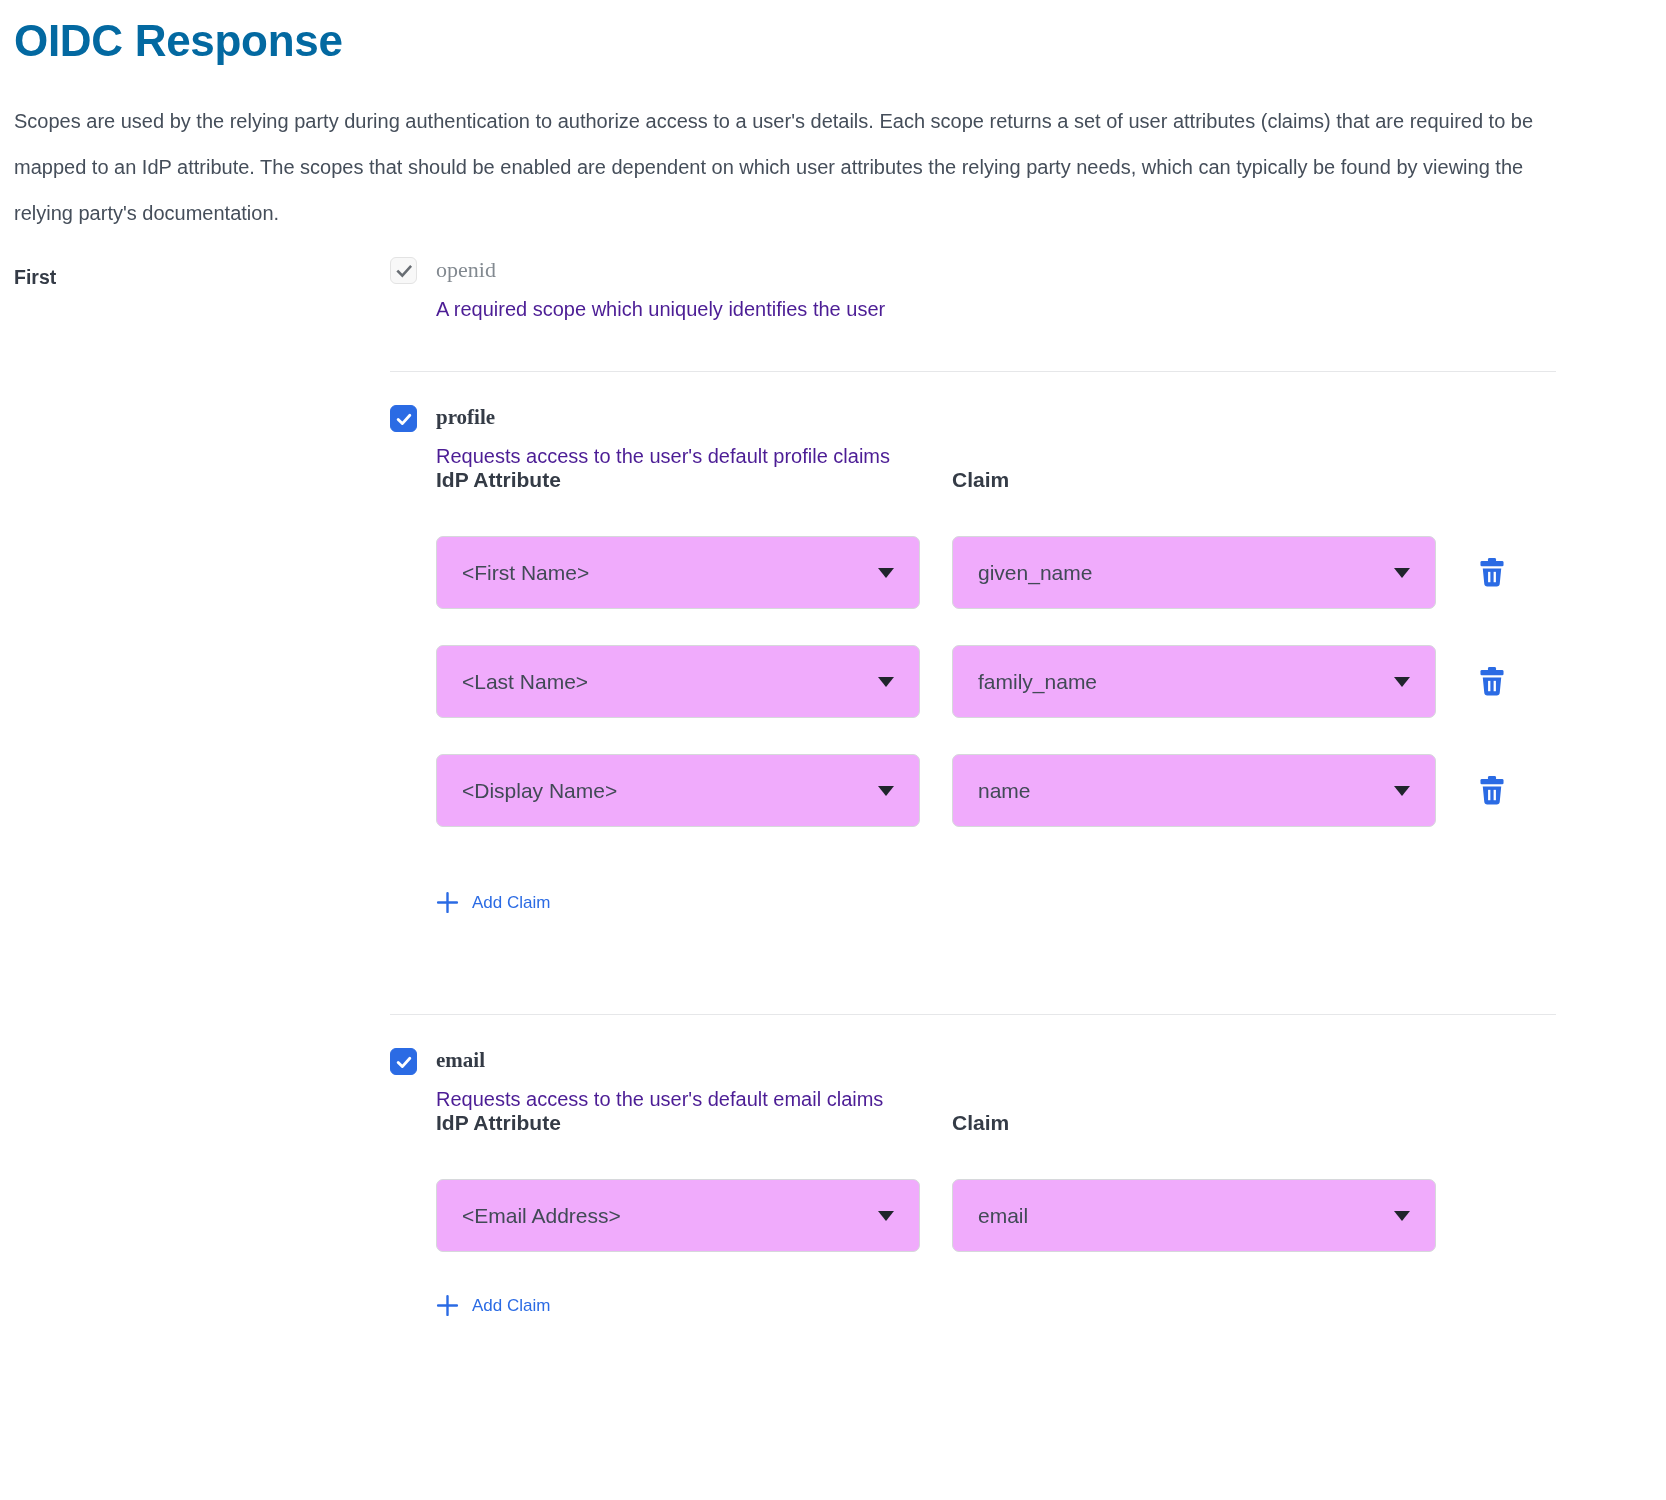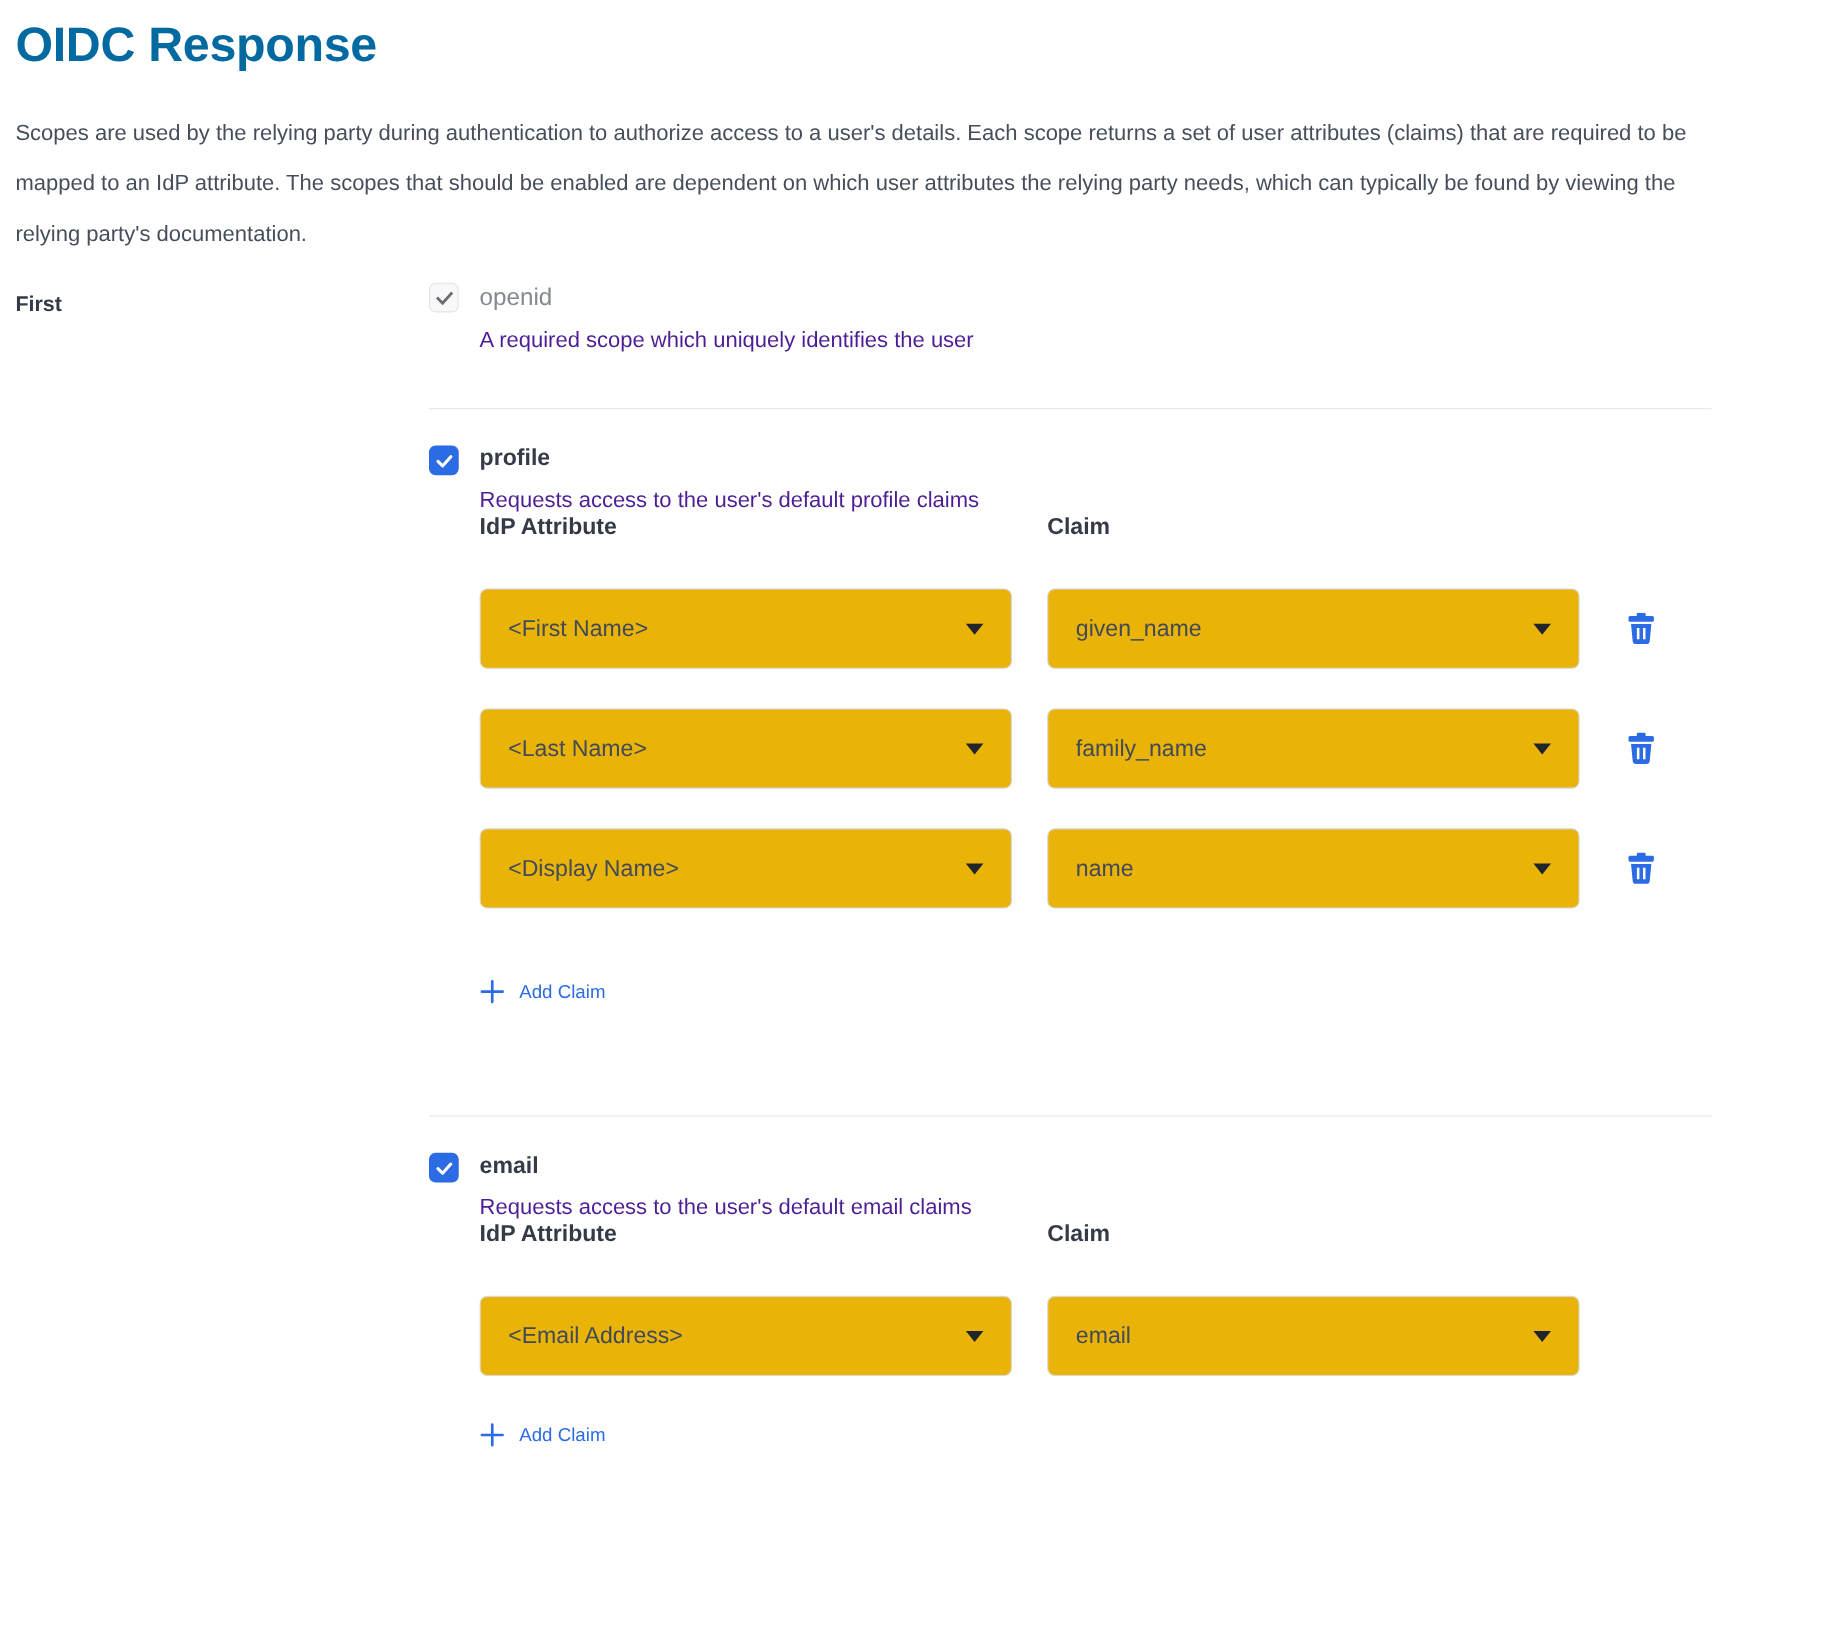--- a/index.html
+++ b/index.html
@@ -29,34 +29,34 @@
   .scope-head { display:flex; align-items:flex-start; }
   .checkbox {
     width:27px; height:27px; border-radius:6px; flex-shrink:0;
     display:flex; align-items:center; justify-content:center; margin-top:1px;
   }
   .checkbox.cb-disabled { background:#f8f8f8; border:1px solid #e3e3e3; cursor:default; }
   .checkbox.cb-checked  { background:#2b6be4; border:1px solid #2b6be4; cursor:pointer; }
   .checkbox svg { display:block; }
 
   .scope-text { margin-left:19px; padding-top:1px; }
-  .scope-name { display:block; margin-bottom:15px; }
+  .scope-name { display:block; margin-bottom:15px;font-family:Liberation Serif, serif; }
   .scope-name.muted { font-size:22px; color:#828990; font-weight:normal; }
   .scope-name.strong { font-size:21px; color:#343b46; font-weight:bold; }
   .scope-desc { font-size:20px; color:#4c1d95; }
 
   .divider { height:1px; background:#e6e7e9; margin:50px 0 32px 0; }
 
   .mapping { margin-left:46px; }
   .map-head { display:flex; gap:32px; margin-bottom:44px; }
   .map-col-title { width:484px; font-size:21px; font-weight:bold; color:#343b46; }
 
   .map-row { display:flex; align-items:center; gap:32px; margin-bottom:36px; }
   .select {
-    width:484px; height:73px; background:#eab308;
+    width:484px; height:73px; background:#f0abfc;
     border:1px solid #d6d8db; border-radius:7px;
     display:flex; align-items:center; justify-content:space-between;
     padding:0 25px; cursor:pointer;
   }
   .select-value { font-size:21px; color:#414a56; }
   .caret {
     width:0; height:0; flex-shrink:0;
     border-left:8px solid transparent; border-right:8px solid transparent;
     border-top:10px solid #20252c;
   }

